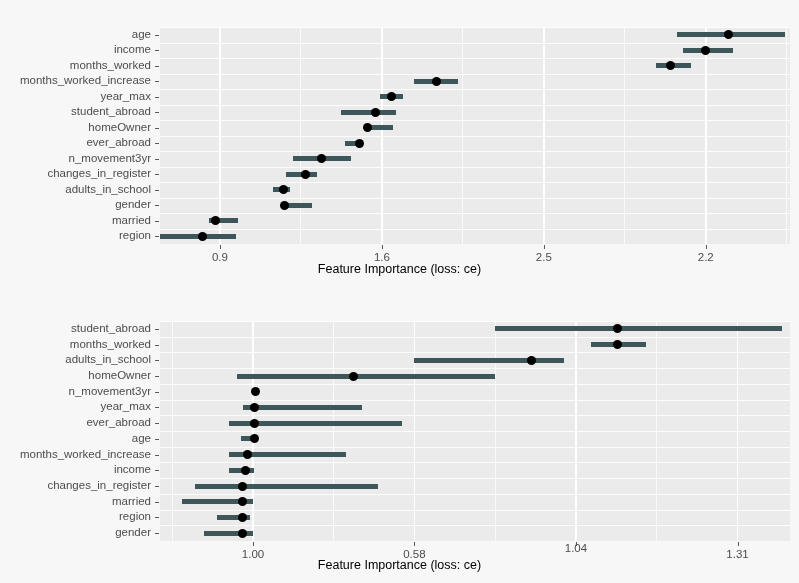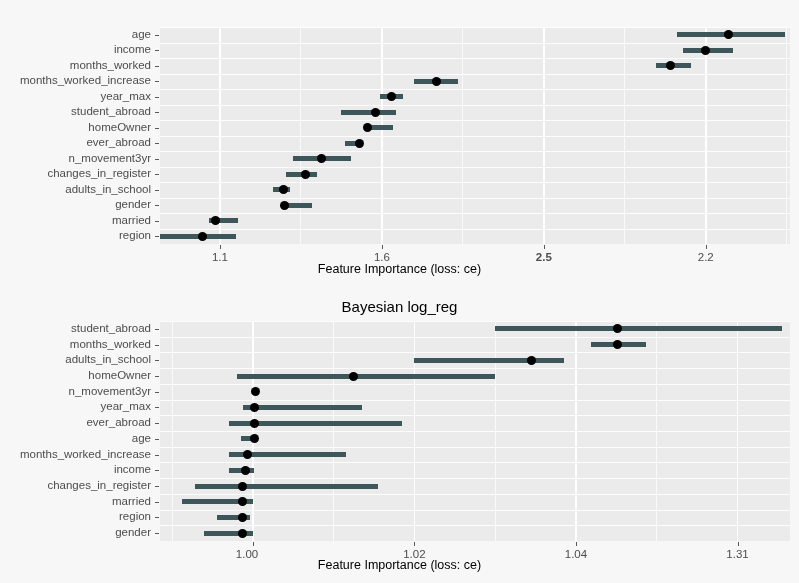--- a/index.html
+++ b/index.html
@@ -155,33 +155,32 @@
         <div class="ytick" style="left: 155px; top: 189.75px;"></div>
         <div class="ylabel" style="left: 0px; width: 151px; top: 199.25px;">gender</div>
         <div class="ytick" style="left: 155px; top: 205.25px;"></div>
         <div class="ylabel" style="left: 0px; width: 151px; top: 214.75px;">married</div>
         <div class="ytick" style="left: 155px; top: 220.75px;"></div>
         <div class="ylabel" style="left: 0px; width: 151px; top: 230.25px;">region</div>
         <div class="ytick" style="left: 155px; top: 236.25px;"></div>
       </div>
     <div id="xaxis-rf">
         <div class="xtick" style="left: 219.923px; top: 245px;"></div>
-        <div class="xlabel-tick" style="left: 189.923px; width: 60px; top: 251px;">1.1</div>
+        <div class="xlabel-tick" style="left: 189.923px; width: 60px; top: 251px;">0.9</div>
         <div class="xtick" style="left: 381.877px; top: 245px;"></div>
         <div class="xlabel-tick" style="left: 351.877px; width: 60px; top: 251px;">1.6</div>
         <div class="xtick" style="left: 543.83px; top: 245px;"></div>
-        <div class="xlabel-tick" style="left: 513.83px; width: 60px; top: 251px; font-weight: bold;">2.5</div>
+        <div class="xlabel-tick" style="left: 513.83px; width: 60px; top: 251px;">2.5</div>
         <div class="xtick" style="left: 705.784px; top: 245px;"></div>
         <div class="xlabel-tick" style="left: 675.784px; width: 60px; top: 251px;">2.2</div>
       </div>
     <div class="axis-title" style="top:262px;">Feature Importance (loss: ce)</div>
   </div>
 
   <div class="panel-block" id="panel-bayes">
-    <div class="chart-title" style="top:8px;">Bayesian log_reg</div>
     <div class="plot-area" id="plot-bayes" style="left:160px;top:31px;width:630px;height:220px;">
         <div class="gridline-h" style="top: 0px;"></div>
         <div class="gridline-h" style="top: 15.7143px;"></div>
         <div class="gridline-h" style="top: 31.4286px;"></div>
         <div class="gridline-h" style="top: 47.1429px;"></div>
         <div class="gridline-h" style="top: 62.8571px;"></div>
         <div class="gridline-h" style="top: 78.5714px;"></div>
         <div class="gridline-h" style="top: 94.2857px;"></div>
         <div class="gridline-h" style="top: 110px;"></div>
         <div class="gridline-h" style="top: 125.714px;"></div>
@@ -252,24 +251,24 @@
         <div class="ytick" style="left: 155px; top: 196px;"></div>
         <div class="ylabel" style="left: 0px; width: 151px; top: 205.714px;">married</div>
         <div class="ytick" style="left: 155px; top: 211.714px;"></div>
         <div class="ylabel" style="left: 0px; width: 151px; top: 221.429px;">region</div>
         <div class="ytick" style="left: 155px; top: 227.429px;"></div>
         <div class="ylabel" style="left: 0px; width: 151px; top: 237.143px;">gender</div>
         <div class="ytick" style="left: 155px; top: 243.143px;"></div>
       </div>
     <div id="xaxis-bayes">
         <div class="xtick" style="left: 252.885px; top: 252px;"></div>
-        <div class="xlabel-tick" style="left: 217px; width: 60px; top: 258px;">1.00</div>
+        <div class="xlabel-tick" style="left: 223px; width: 60px; top: 258px;">1.00</div>
         <div class="xtick" style="left: 414.423px; top: 252px;"></div>
-        <div class="xlabel-tick" style="left: 384.423px; width: 60px; top: 258px;">1.02</div>
+        <div class="xlabel-tick" style="left: 384.423px; width: 60px; top: 258px;">0.58</div>
         <div class="xtick" style="left: 575.962px; top: 252px;"></div>
-        <div class="xlabel-tick" style="left: 545.962px; width: 60px; top: 258px;">1.04</div>
+        <div class="xlabel-tick" style="left: 545.962px; width: 60px; top: 252px;">1.04</div>
         <div class="xtick" style="left: 737.5px; top: 252px;"></div>
         <div class="xlabel-tick" style="left: 707.5px; width: 60px; top: 258px;">1.31</div>
       </div>
     <div class="axis-title" style="top:268px;">Feature Importance (loss: ce)</div>
   </div>
 
 </div>
 
 </body></html>

